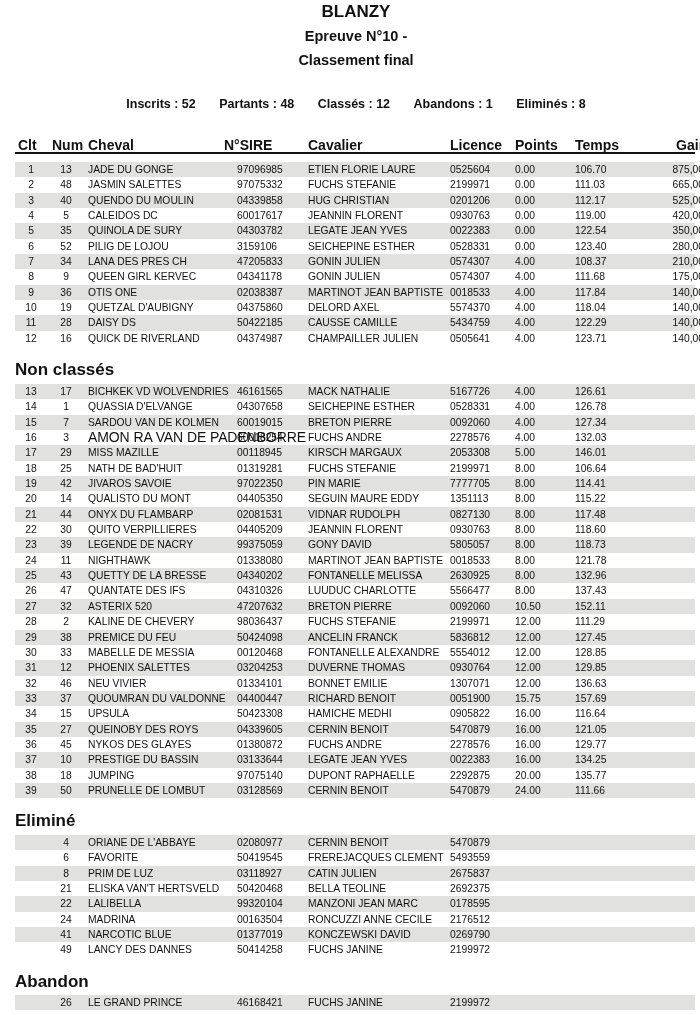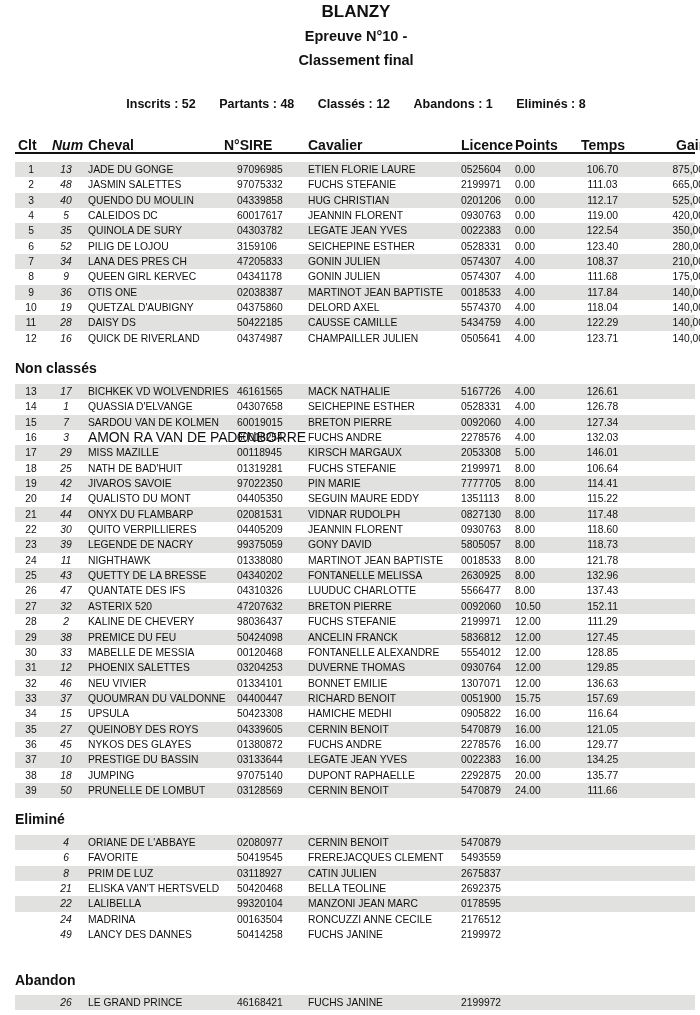--- a/index.html
+++ b/index.html
@@ -8,35 +8,35 @@
   .title { position:absolute; left:0; width:712px; text-align:center; font-weight:bold; }
   #t1 { top:2px; font-size:17px; }
   #t2 { top:28px; font-size:14.5px; }
   #t3 { top:52px; font-size:14.5px; }
   .stats { position:absolute; top:97px; left:0; width:712px; text-align:center; font-weight:bold; font-size:12.5px; word-spacing:0; }
   .stats span { margin:0 10px; }
   .hdr { position:absolute; top:137px; left:15px; width:680px; height:14px; font-size:14px; font-weight:bold; }
   .hline { position:absolute; top:152px; left:15px; width:680px; height:1.5px; background:#111; }
   .c { position:absolute; top:0; white-space:nowrap; }
   .clt { left:0; width:32px; text-align:center; }
-  .num { left:36px; width:30px; text-align:center;font-style:italic; }
+  .num { left:36px; width:30px; text-align:center; }
   .cheval { left:73px; }
   .sire { left:222px; }
   .cav { left:293px; }
-  .lic { left:446px; }
+  .lic { left:435px; }
   .pts { left:500px; width:52px; text-align:left; }
-  .tps { left:560px; width:55px; text-align:center; }
+  .tps { left:560px; width:55px; text-align:left; }
   .gains { left:626px; width:63px; text-align:right; }
   .hdr .clt { left:3px; width:28px; text-align:left; }
   .hdr .num { left:37px; width:30px; text-align:left; }
   .hdr .sire { left:209px; }
   .hdr .pts { left:500px; width:52px; }
   .hdr .tps { left:560px; width:56px; }
   .hdr .gains { left:615px; width:63px;margin-left:22px; }
-  .section-title { position:absolute; left:15px; font-weight:bold; font-size:14px; }
+  .section-title { position:absolute; left:15px; font-weight:bold; font-size:17px; }
   .rows { position:absolute; left:15px; width:680px; }
   .row { position:relative; height:15.35px; font-size:10.3px; line-height:15.35px; }
   .row.gray { background:#e1e1e0; }
   .row .c { top:0; }
   .small { font-size:14px; letter-spacing:-0.1px; }
 </style>
 </head>
 <body>
 
 <div id="t1" class="title">BLANZY</div>
@@ -561,20 +561,31 @@
       <span class="c clt"></span>
       <span class="c num">24</span>
       <span class="c cheval">MADRINA</span>
       <span class="c sire">00163504</span>
       <span class="c cav">RONCUZZI ANNE CECILE</span>
       <span class="c lic">2176512</span>
       <span class="c pts"></span>
       <span class="c tps"></span>
       <span class="c gains"></span>
     </div>
+    <div class="row gray">
+      <span class="c clt"></span>
+      <span class="c num">41</span>
+      <span class="c cheval">NARCOTIC BLUE</span>
+      <span class="c sire">01377019</span>
+      <span class="c cav">KONCZEWSKI DAVID</span>
+      <span class="c lic">0269790</span>
+      <span class="c pts"></span>
+      <span class="c tps"></span>
+      <span class="c gains"></span>
+    </div>
     <div class="row">
       <span class="c clt"></span>
       <span class="c num">49</span>
       <span class="c cheval">LANCY DES DANNES</span>
       <span class="c sire">50414258</span>
       <span class="c cav">FUCHS JANINE</span>
       <span class="c lic">2199972</span>
       <span class="c pts"></span>
       <span class="c tps"></span>
       <span class="c gains"></span>

